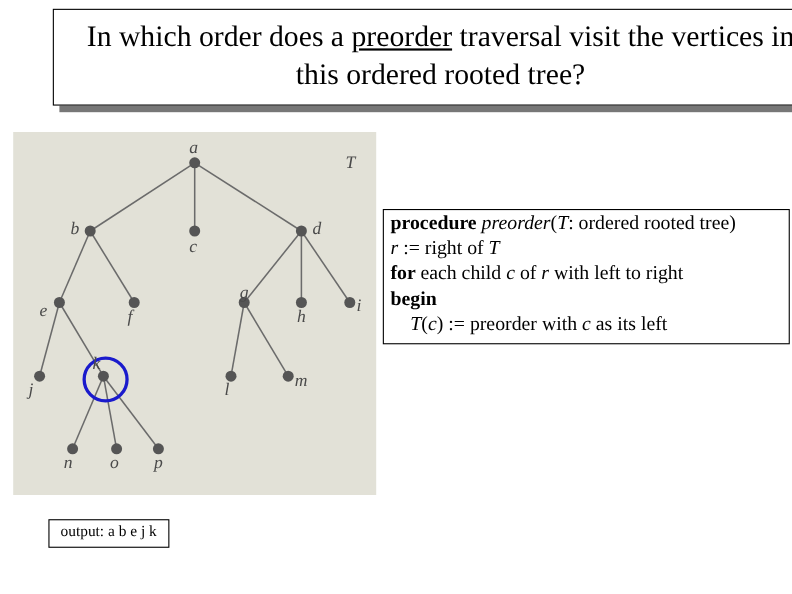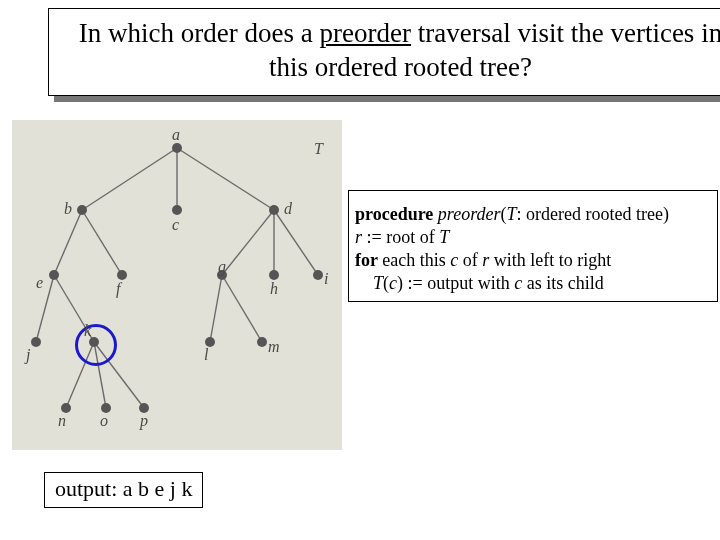--- a/index.html
+++ b/index.html
@@ -71,33 +71,33 @@
 
   .algo-box {
     position: absolute;
     left: 348px;
     top: 190px;
     width: 356px;
     background: #fff;
     border: 1px solid #000;
     font-size: 18px;
     line-height: 1.28;
-    padding: 12px 6px 6px 6px;
+    padding: 0 6px 6px 6px;
   }
   .algo-box .i { font-style: italic; }
   .algo-box .b { font-weight: bold; }
   .algo-box .ind { padding-left: 18px; display: inline-block; }
 
   .output-box {
     position: absolute;
     left: 44px;
     top: 472px;
     background: #fff;
     border: 1px solid #000;
-    font-size: 22px;
+    font-size: 14px;
     padding: 3px 10px 5px 10px;
   }
 </style>
 </head>
 <body>
 
 <div class="title-wrap">
   <div class="title-shadow"></div>
   <div class="title-box">
     <span>In which order does a </span><span class="under">preorder</span><span> traversal visit the vertices in this ordered rooted tree?</span>
@@ -169,25 +169,28 @@
   <span class="node-label" style="left:46px;  top:292px;">n</span>
   <span class="node-label" style="left:88px;  top:292px;">o</span>
   <span class="node-label" style="left:128px; top:292px;">p</span>
 </div>
 
 <div class="algo-box">
   <div>
     <span class="b">procedure </span><span class="i">preorder</span><span>(</span><span class="i">T</span><span>: ordered rooted tree)</span>
   </div>
   <div>
-    <span class="i">r</span><span> := root of </span><span class="i">T</span>
+    <span class="i">r</span><span> := right of </span><span class="i">T</span>
   </div>
   <div>
-    <span class="b">for </span><span>each this </span><span class="i">c</span><span> of </span><span class="i">r</span><span> with left to right</span>
+    <span class="b">for </span><span>each child </span><span class="i">c</span><span> of </span><span class="i">r</span><span> with left to right</span>
   </div>
   <div>
-    <span class="ind"><span class="i">T</span><span>(</span><span class="i">c</span><span>) := output with </span><span class="i">c</span><span> as its child</span></span>
+    <span class="b">begin</span>
+  </div>
+  <div>
+    <span class="ind"><span class="i">T</span><span>(</span><span class="i">c</span><span>) := preorder with </span><span class="i">c</span><span> as its left</span></span>
   </div>
 </div>
 
 <div class="output-box">
   <span>output: a b e j k</span>
 </div>
 
 </body></html>

